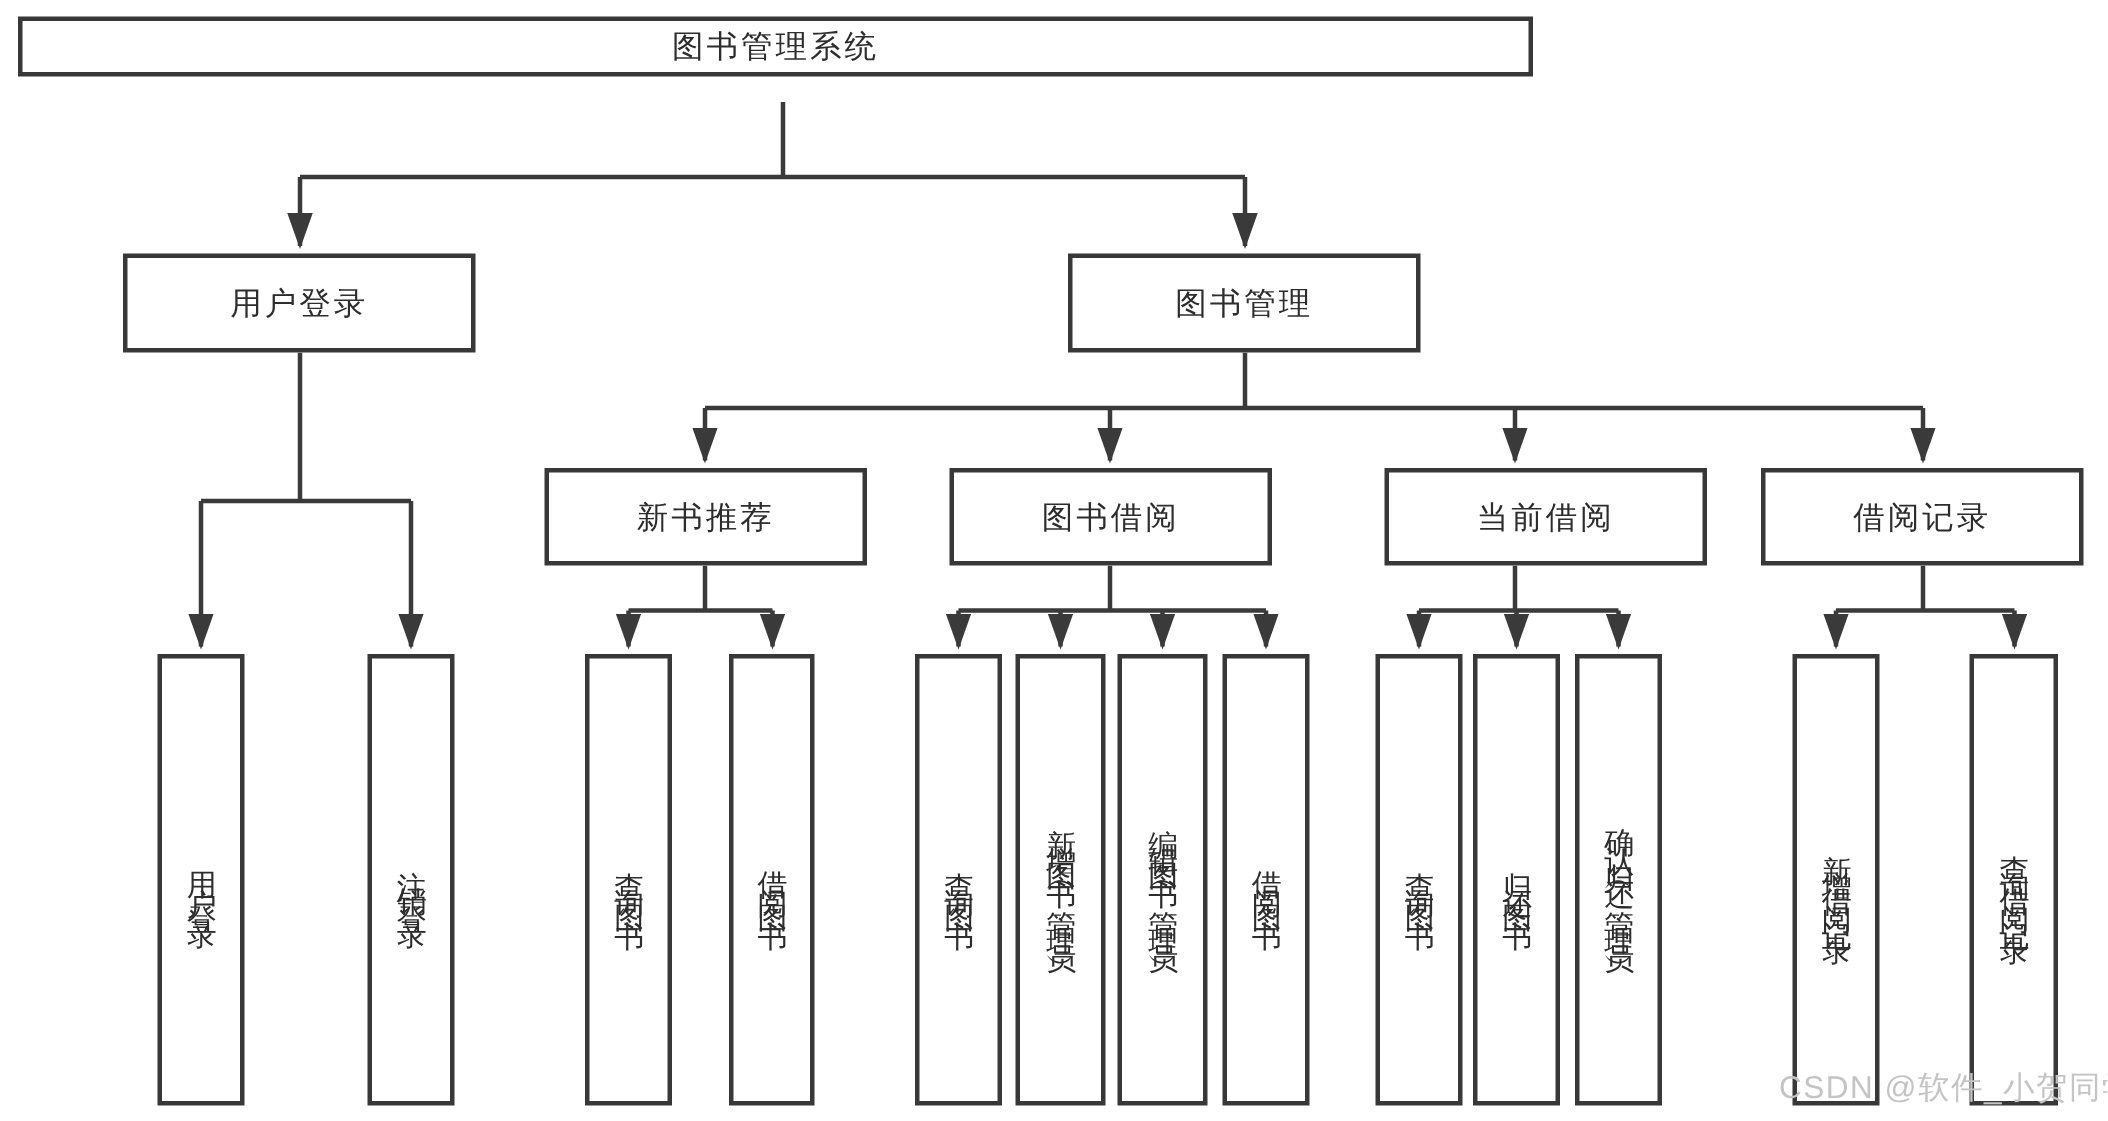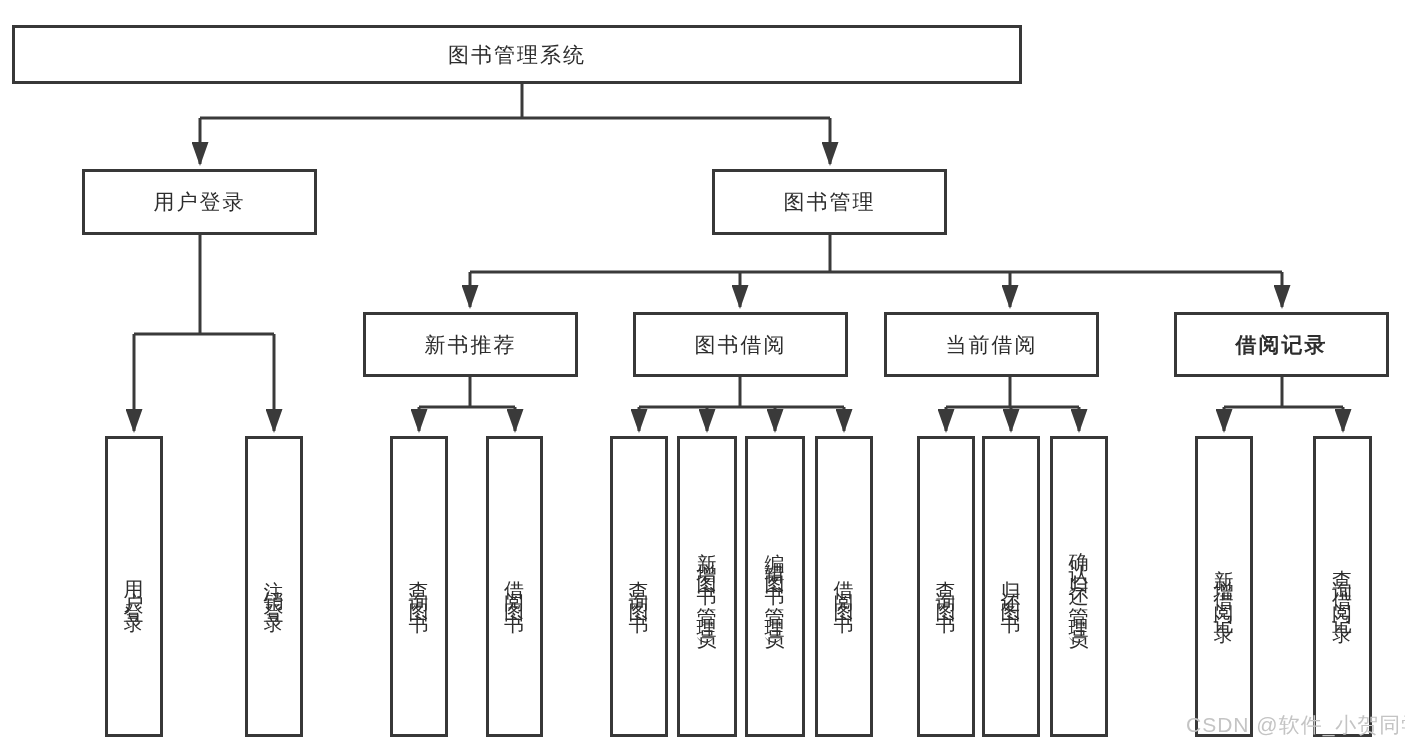--- a/index.html
+++ b/index.html
@@ -70,41 +70,41 @@
     <path class="ar" d="M946,407 V431" marker-end="url(#ah)"></path>
     <path class="ar" d="M1011,407 V431" marker-end="url(#ah)"></path>
     <path class="ar" d="M1079,407 V431" marker-end="url(#ah)"></path>
 
     <path class="ln" d="M1282,377 V407"></path>
     <path class="ln" d="M1224,407 H1343"></path>
     <path class="ar" d="M1224,407 V431" marker-end="url(#ah)"></path>
     <path class="ar" d="M1343,407 V431" marker-end="url(#ah)"></path>
   </svg>
 
-  <div class="box hbox" style="left:12px;top:25px;width:1010px;height:59px;">
+  <div class="box hbox" style="left:12px;top:11px;width:1010px;height:40px;">
     <span>图书管理系统</span>
   </div>
 
   <div class="box hbox" style="left:82px;top:169px;width:235px;height:66px;">
     <span>用户登录</span>
   </div>
   <div class="box hbox" style="left:363px;top:312px;width:215px;height:65px;">
     <span>新书推荐</span>
   </div>
 
   <div class="box hbox" style="left:712px;top:169px;width:235px;height:66px;">
     <span>图书管理</span>
   </div>
   <div class="box hbox" style="left:633px;top:312px;width:215px;height:65px;">
     <span>图书借阅</span>
   </div>
-  <div class="box hbox" style="left:884px;top:312px;width:215px;height:65px;">
+  <div class="box hbox" style="left:923px;top:312px;width:215px;height:65px;">
     <span>当前借阅</span>
   </div>
-  <div class="box hbox" style="left:1174px;top:312px;width:215px;height:65px;font-weight:bold;">
+  <div class="box hbox" style="left:1174px;top:312px;width:215px;height:65px;">
     <span>借阅记录</span>
   </div>
 
   <div class="box vbox" style="left:105px;top:436px;width:58px;height:301px;">
     <span class="vtext">用户登录</span>
   </div>
   <div class="box vbox" style="left:245px;top:436px;width:58px;height:301px;">
     <span class="vtext">注销登录</span>
   </div>
 

